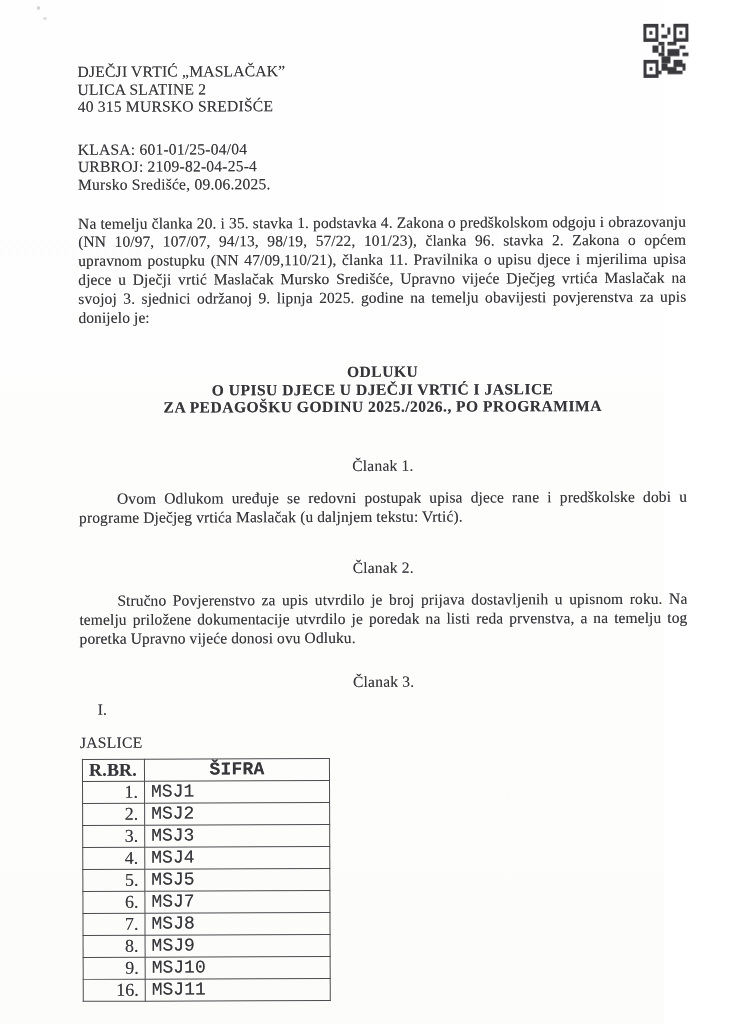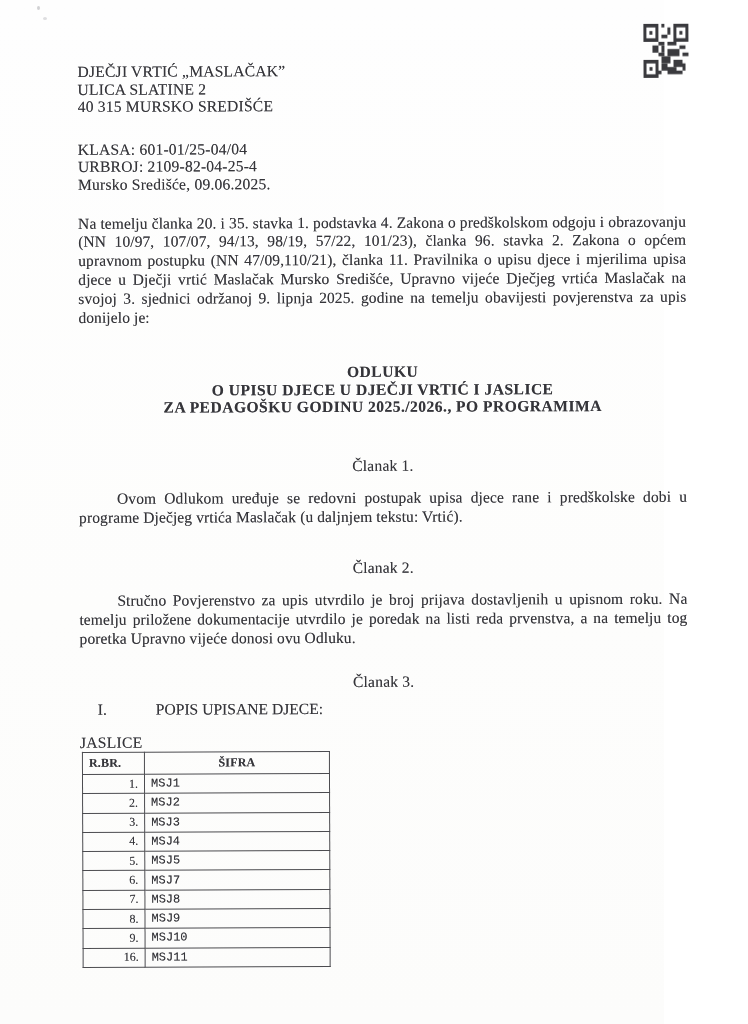--- a/index.html
+++ b/index.html
@@ -63,36 +63,36 @@
     font-size:15.6px;
     display:flex;
   }
   .list-numeral{margin-left:18px;width:58px;}
   .section-label{
     margin-top:15px;
     font-size:15.6px;
     letter-spacing:0.3px;
   }
   table.codes{
-    margin-left:2px;
+    margin-top:7px;margin-left:2px;
     border-collapse:collapse;
-    font-size:12px;
+    font-size:18px;
   }
   table.codes th,table.codes td{
     border:1.5px solid #4c4c50;
     padding:0 6px;
   }
   table.codes th{
     height:21px;
     font-weight:bold;
     letter-spacing:0.2px;
   }
   table.codes td{height:18.3px;}
   th.col-num{width:49px;text-align:left;}
-  th.col-code{width:172px;text-align:center;}
+  th.col-code{width:172px;text-align:center;font-family:Liberation Mono, monospace;}
   td.cell-num{text-align:right;padding-right:9px;}
   td.cell-code{text-align:left;padding-left:10px;font-family:Liberation Mono, monospace;}
   .qr{
     position:absolute;
     left:644px;top:25px;
     width:45px;height:54px;
     filter:blur(0.3px);
   }
   .artifact{
     position:absolute;
@@ -167,21 +167,20 @@
       <div class="article-heading ah1 txt">Članak 1.</div>
       <p class="article-body txt">Ovom Odlukom uređuje se redovni postupak upisa djece rane i predškolske dobi u programe Dječjeg vrtića Maslačak (u daljnjem tekstu: Vrtić).</p>
 
       <div class="article-heading ah2 txt">Članak 2.</div>
       <p class="article-body txt">Stručno Povjerenstvo za upis utvrdilo je broj prijava dostavljenih u upisnom roku. Na temelju priložene dokumentacije utvrdilo je poredak na listi reda prvenstva, a na temelju tog poretka Upravno vijeće donosi ovu Odluku.</p>
 
       <div class="article-heading ah3 txt">Članak 3.</div>
 
       <div class="list-heading txt">
         <span class="list-numeral">I.</span>
-        <span>POPIS UPISANE DJECE:</span>
       </div>
 
       <div class="section-label txt">JASLICE</div>
 
       <table class="codes txt">
         <thead>
           <tr>
             <th class="col-num">R.BR.</th>
             <th class="col-code">ŠIFRA</th>
           </tr>

